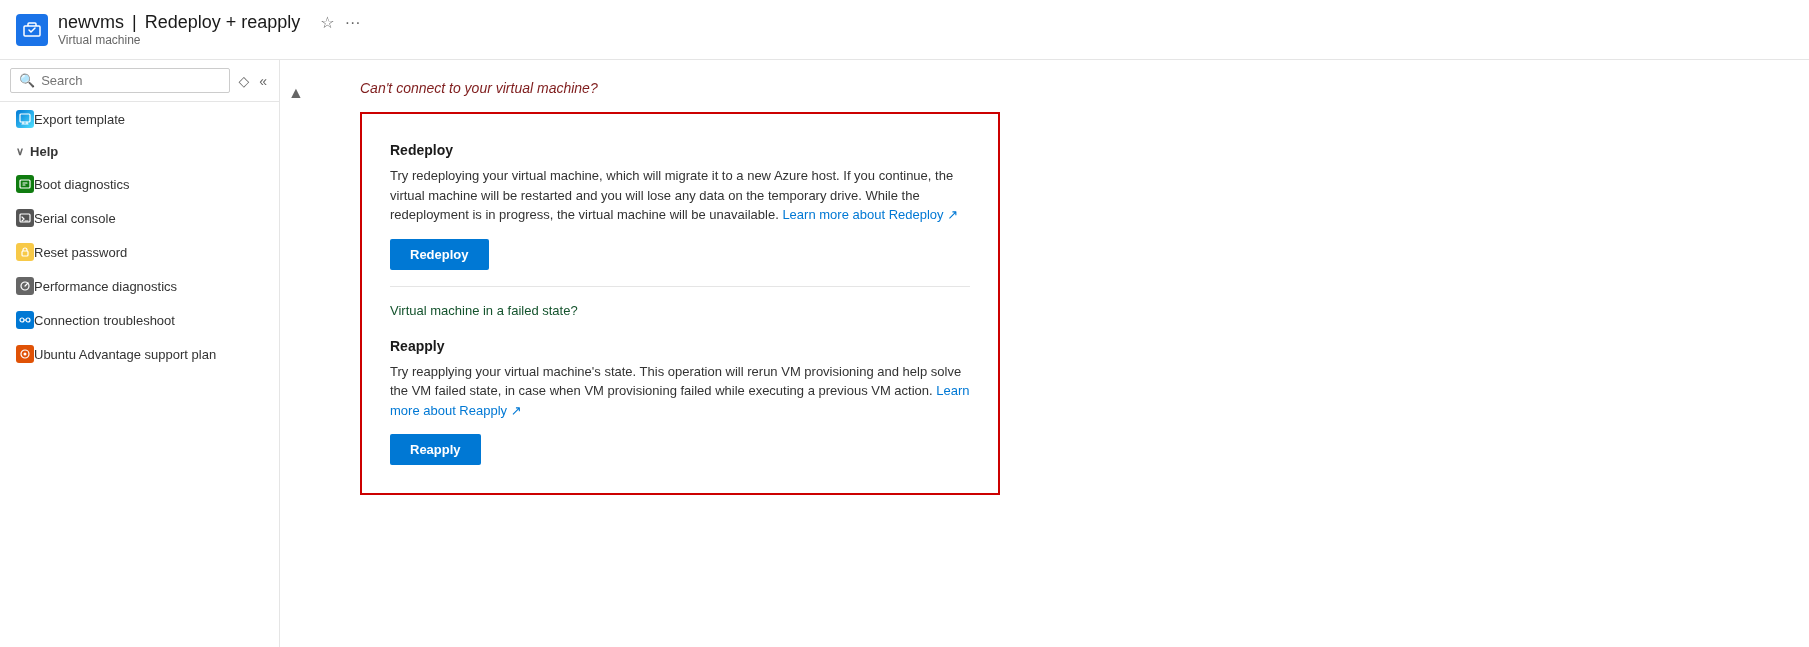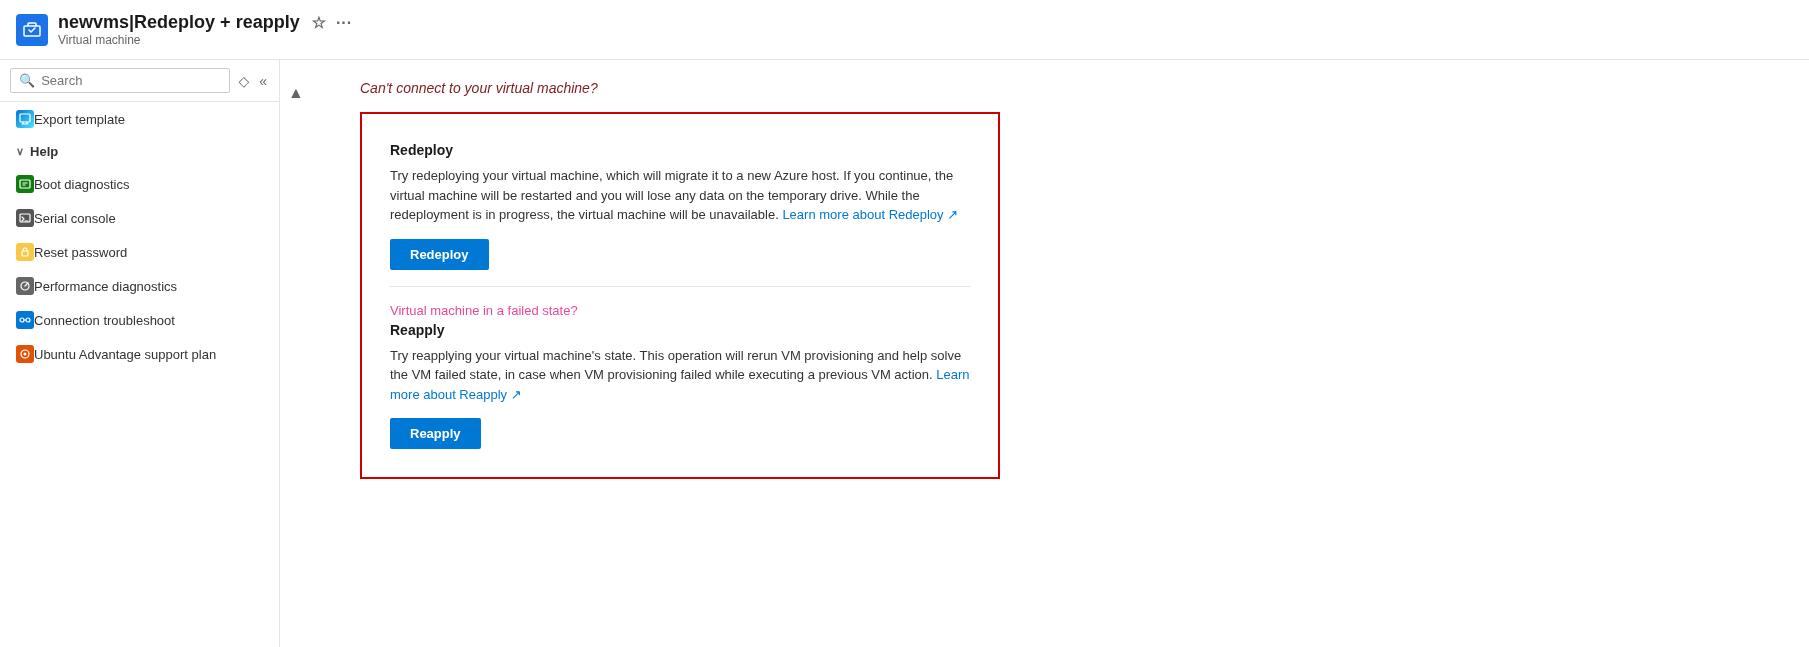--- a/index.html
+++ b/index.html
@@ -17,21 +17,21 @@
     .header-icon {
       width: 32px; height: 32px;
       background: #1a73e8;
       border-radius: 4px;
       display: flex; align-items: center; justify-content: center;
       margin-right: 10px;
       flex-shrink: 0;
     }
     .header-icon svg { fill: #fff; }
     .header-title-block { display: flex; flex-direction: column; }
-    .header-title { font-size: 18px; font-weight: 700; color: #1a1a1a; display: flex; align-items: center; }
+    .header-title { font-size: 18px; font-weight: 400; color: #1a1a1a; display: flex; align-items: center; gap: 8px; }
     .header-subtitle { font-size: 12px; color: #666; }
     .header-actions { display: flex; align-items: center; gap: 10px; margin-left: 12px; }
     .star-icon, .ellipsis-icon { color: #666; cursor: pointer; font-size: 16px; }
 
     
     .main-container { display: flex; flex: 1; overflow: hidden; }
 
     
     .sidebar {
       width: 280px;
@@ -152,22 +152,22 @@
     }
 
     .divider-line {
       border: none;
       border-top: 1px solid #e5e5e5;
       margin: 16px 0;
     }
 
     .vm-failed-text {
       font-size: 13px;
-      color: #ec4899;
-      margin-bottom: 4px;
+      color: #14532d;
+      margin-bottom: 20px;
     }
 
     
     .icon-export { background: linear-gradient(135deg, #0078d4, #50e0ff); }
     .icon-resource { background: #0078d4; }
     .icon-boot { background: #107c10; }
     .icon-serial { background: #555; }
     .icon-reset { background: #f7c948; }
     .icon-connection { background: #0078d4; }
     .icon-perf { background: #666; }

